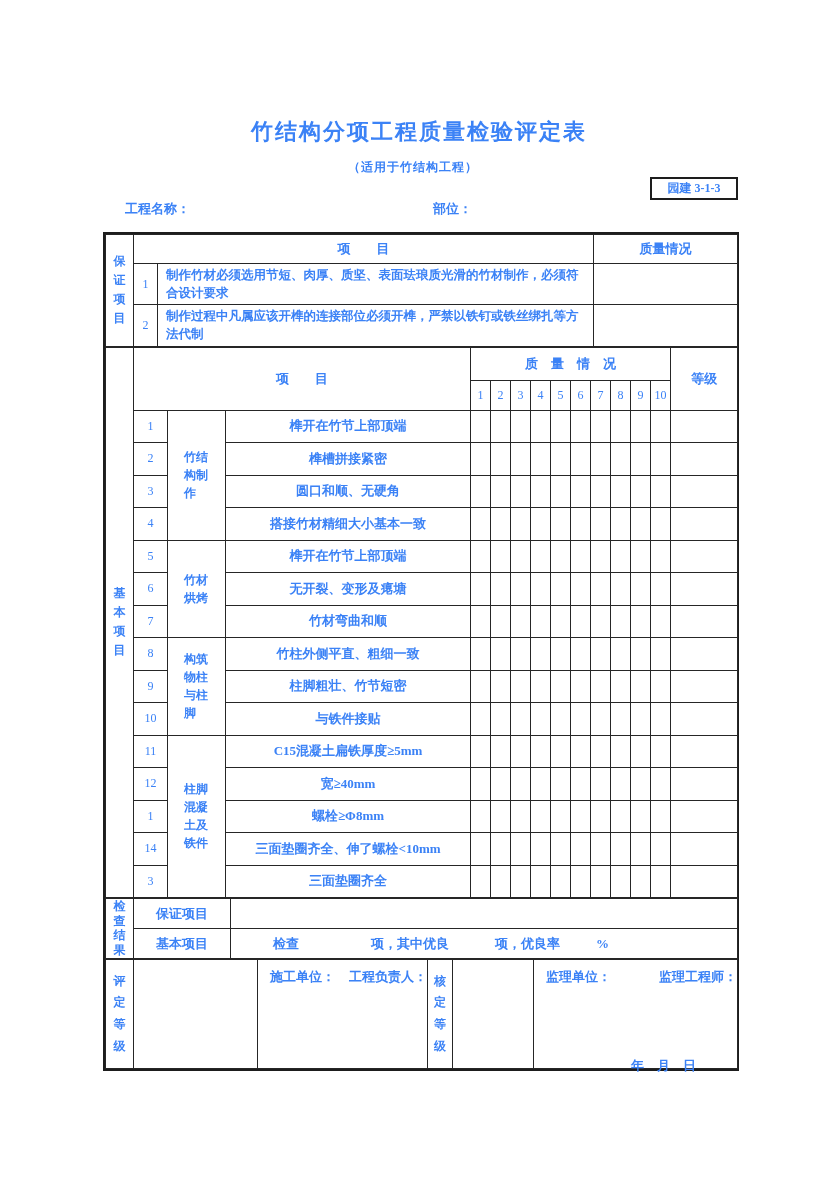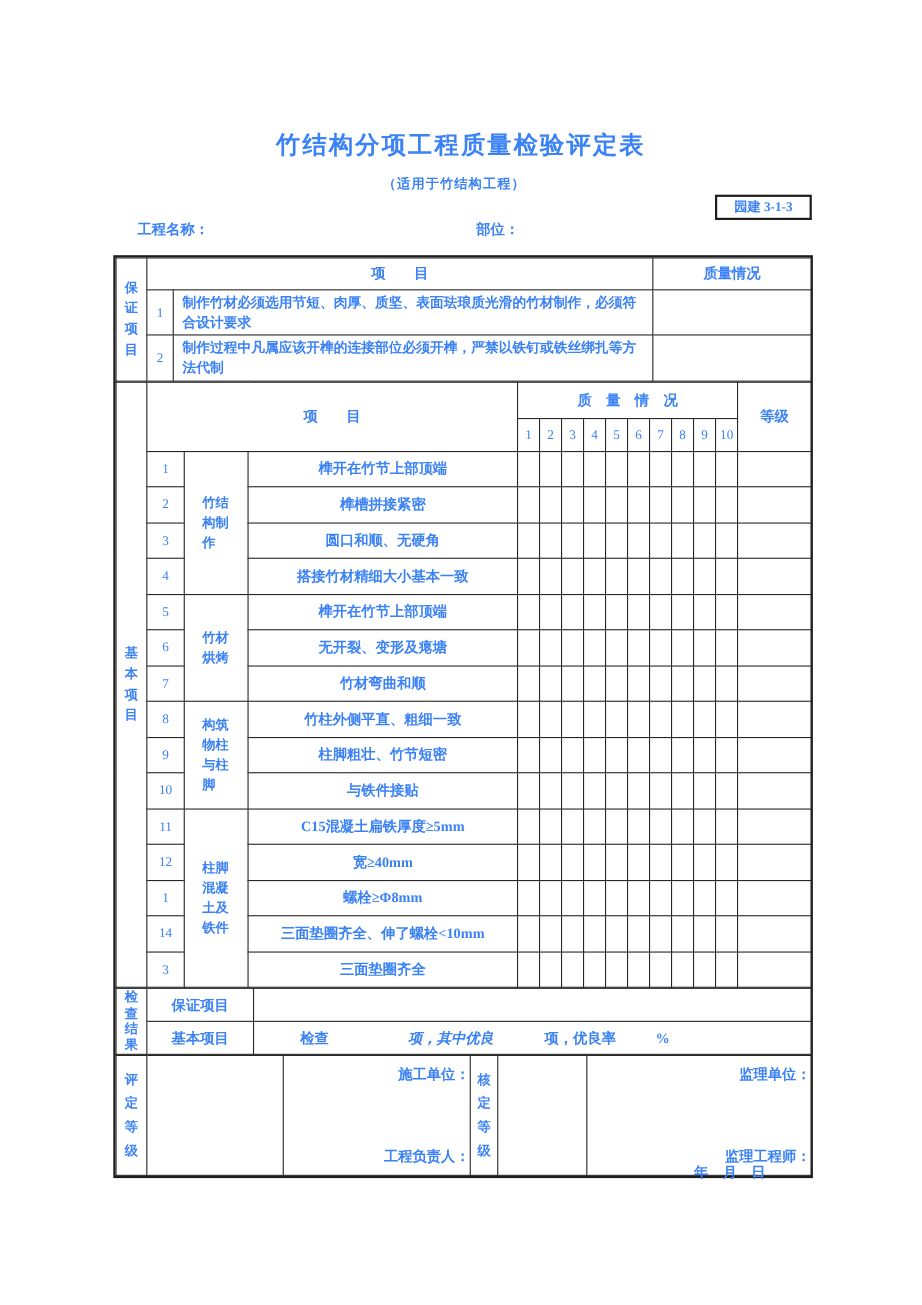--- a/index.html
+++ b/index.html
@@ -24,23 +24,23 @@
   .vtight{line-height:1.22;}
   .vloose{line-height:1.8;}
   .glabel{display:inline-block;width:2.1em;word-break:break-all;line-height:1.5;
           text-align:left;font-size:12px;font-weight:bold;}
   .ltext{text-align:left;padding:2px 8px;font-size:12.5px;line-height:1.45;}
   .gh{height:29px;} .gr1{height:38px;} .gr2{height:39px;}
   .bh1{height:33px;} .bh2{height:30px;} .br{height:32.5px;}
   .cr{height:30px;margin-top:28px;}
   .er{height:96px;padding-left:36px;}
   .chk{display:flex;align-items:center;text-align:left;padding-left:42px;}
-  .chk .s2{margin-left:72px;font-style:italic;} .chk .s3{margin-left:46px;} .chk .s4{margin-left:36px;}
-  .signcell{height:108px;display:flex;flex-direction:column;justify-content:space-between;
-            align-items:flex-end;text-align:left;padding:8px 0 8px 12px;box-sizing:border-box;}
+  .chk .s2{margin-left:72px;} .chk .s3{margin-left:46px;} .chk .s4{margin-left:36px;}
+  .signcell{height:108px;display:flex;flex-direction:row;justify-content:space-between;
+            align-items:flex-start;text-align:left;padding:8px 0 8px 12px;box-sizing:border-box;}
   .dateline{position:absolute;left:595px;top:1057px;font-size:13px;font-weight:bold;margin-left:36px;}
 </style>
 </head>
 <body>
 
 <div class="page">
 
   <div class="title">竹结构分项工程质量检验评定表</div>
   <div class="subtitle">（适用于竹结构工程）</div>
   <div class="formcode">园建 3-1-3</div>

